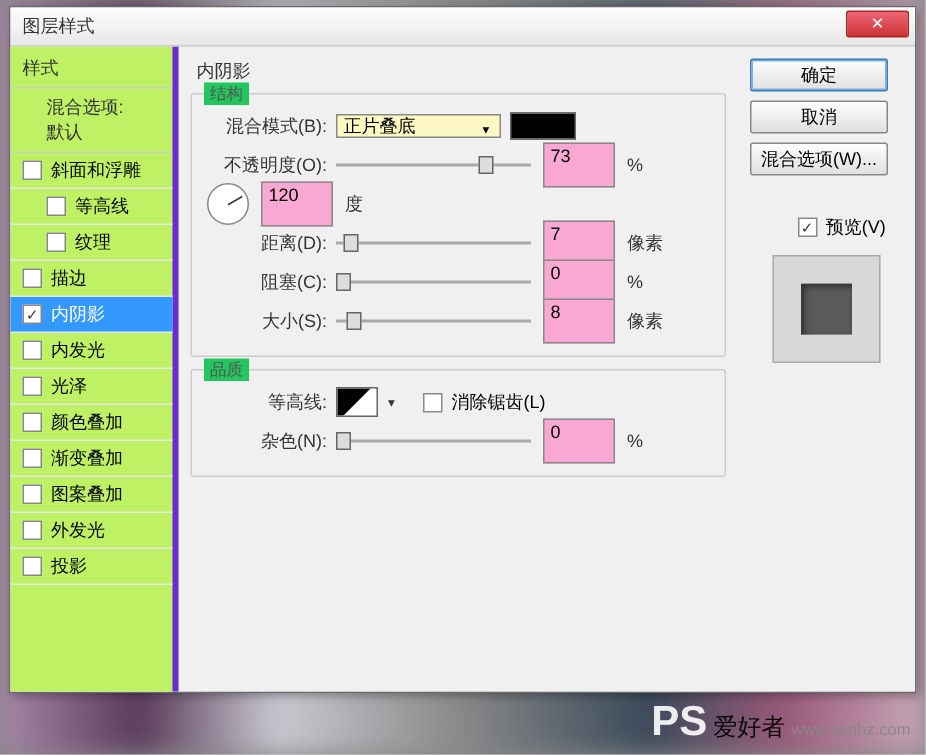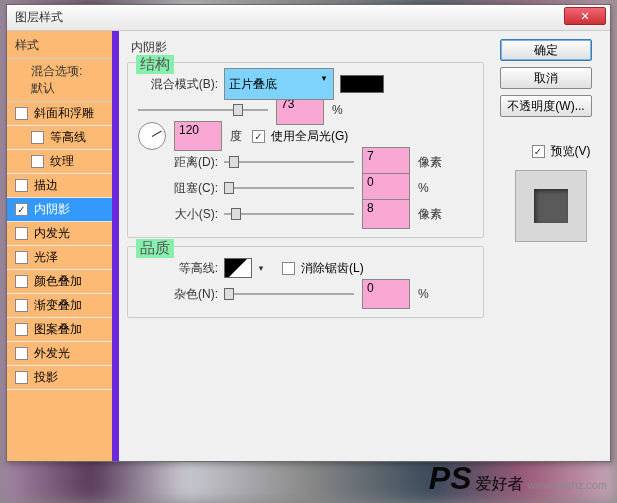--- a/index.html
+++ b/index.html
@@ -3,56 +3,56 @@
 <meta charset="utf-8">
 <style>
 * { box-sizing: border-box; font-family: "Microsoft YaHei", SimSun, Arial, sans-serif; font-size: 12px; }
 body { margin: 0; background: #888; width: 617px; height: 503px; position: relative; }
 .bg-blur { position: absolute; inset: 0; background: linear-gradient(90deg, #a888a8 0%, #5a3a5a 15%, #c8c8d0 30%, #888 50%, #3a4a5a 70%, #9a5a7a 85%, #c8a8b8 100%); filter: blur(8px); }
 .dialog { position: absolute; left: 6px; top: 4px; width: 605px; background: #f0f0f0; border: 1px solid #6a6a6a; box-shadow: 2px 2px 6px rgba(0,0,0,0.3); }
 .titlebar { height: 26px; background: linear-gradient(#fdfdfd, #e8e8e8); border-bottom: 1px solid #ccc; display: flex; align-items: center; padding-left: 8px; position: relative; }
 .title-text { color: #333; }
 .close-btn { position: absolute; right: 4px; top: 2px; width: 42px; height: 18px; background: linear-gradient(#e67, #c33); color: #fff; text-align: center; line-height: 16px; border: 1px solid #a22; border-radius: 2px; font-size: 11px; }
 .body { display: flex; background: #f0f0f0; height: 430px; }
-.sidebar { width: 112px; border-right: 7px solid #6d28d9; padding: 2px 0; background: #fdba74; }
+.sidebar { width: 112px; border-right: 4px solid #6d28d9; padding: 2px 0; background: #bef264; }
 .side-header { padding: 4px 8px; border-bottom: 1px solid #ccc; font-weight: normal; color: #333; }
 .side-subheader { padding: 4px 24px; border-bottom: 1px solid #ccc; color: #333; }
 .side-item { display: flex; align-items: center; padding: 3px 6px 3px 8px; border-bottom: 1px solid #e8e8e8; }
 .side-item.indent { padding-left: 24px; }
 .side-item.selected { background: #3399ff; color: #fff; }
 .chk { width: 13px; height: 13px; border: 1px solid #888; background: #fff; margin-right: 6px; display: inline-flex; align-items: center; justify-content: center; font-size: 10px; color: #333; }
 .chk.on::after { content: "✓"; }
 .main { flex: 1; padding: 6px 8px; position: relative; }
 .main-title { padding: 2px 4px 6px; color: #333; }
 .fieldset { border: 1px solid #ccc; border-radius: 2px; padding: 8px 10px 10px; margin-bottom: 8px; position: relative; }
-.legend { position: absolute; top: -8px; left: 8px; background: #86efac; padding: 0 4px; font-size: 15px; color: #555; }
+.legend { position: absolute; top: -8px; left: 8px; background: #22c55e; padding: 0 4px; font-size: 11px; color: #555; }
 .row { display: flex; align-items: center; height: 26px; }
 .lbl { width: 86px; text-align: right; padding-right: 6px; color: #333; }
-.combo { width: 110px; height: 32px; border: 1px solid #888; background: #7dd3fc; display: flex; align-items: center; padding: 0 4px; position: relative; }
+.combo { width: 110px; height: 16px; border: 1px solid #888; background: #fef9c3; display: flex; align-items: center; padding: 0 4px; position: relative; }
 .combo-arrow { position: absolute; right: 2px; top: 2px; width: 14px; height: 14px; text-align: center; line-height: 14px; font-size: 9px; }
 .swatch { width: 44px; height: 18px; background: #000; border: 1px solid #666; margin-left: 6px; }
 .slider { width: 130px; height: 14px; position: relative; margin-right: 8px; }
 .slider-track { position: absolute; left: 0; right: 0; top: 6px; height: 2px; background: #aaa; }
 .slider-thumb { position: absolute; top: 1px; width: 10px; height: 12px; background: #ddd; border: 1px solid #666; }
 .num { width: 48px; height: 30px; border: 1px solid #888; background: #f9a8d4; text-align: left; padding: 0 4px; line-height: 16px; }
 .unit { margin-left: 8px; color: #333; }
 .angle-dial { width: 28px; height: 28px; border: 1px solid #888; border-radius: 50%; background: #fff; position: relative; margin-right: 8px; }
 .angle-hand { position: absolute; left: 50%; top: 50%; width: 11px; height: 1px; background: #333; transform-origin: left center; transform: rotate(-30deg); }
 .chk-inline { display: inline-flex; align-items: center; margin-left: 10px; }
 .grad-swatch { width: 28px; height: 20px; border: 1px solid #666; background: linear-gradient(135deg, #000 0%, #000 49%, #fff 51%, #fff 100%); position: relative; margin-right: 4px; }
 .tri { width: 10px; display: inline-flex; align-items: center; justify-content: center; font-size: 9px; color: #333; }
 .btn { height: 22px; padding: 0 14px; background: linear-gradient(#fdfdfd, #e0e0e0); border: 1px solid #888; border-radius: 2px; display: inline-flex; align-items: center; justify-content: center; margin-right: 8px; }
 .btns-row { display: flex; justify-content: center; margin-top: 6px; }
 .right { width: 118px; padding: 8px 8px; }
 .rbtn { width: 92px; height: 22px; background: linear-gradient(#fdfdfd, #e0e0e0); border: 1px solid #888; border-radius: 2px; display: flex; align-items: center; justify-content: center; margin-bottom: 6px; }
 .rbtn.primary { border: 1px solid #3a7abd; box-shadow: 0 0 0 1px #7ab0e0 inset; }
 .preview-box { width: 72px; height: 72px; background: #d8d8d8; border: 1px solid #aaa; display: flex; align-items: center; justify-content: center; margin: 6px auto 0; }
 .preview-inner { width: 34px; height: 34px; background: #5a5a5a; box-shadow: inset 2px 2px 4px rgba(0,0,0,0.5); }
 .watermark { position: absolute; right: 10px; bottom: 6px; display: flex; align-items: baseline; gap: 4px; opacity: 0.9; }
-.watermark .ps { font-size: 32px; font-weight: bold; font-style: italic; color: #000000; }
+.watermark .ps { font-size: 28px; font-weight: bold; color: #ffffff; }
 .watermark .txt { font-size: 16px; color: #000000; }
 .watermark .url { font-size: 11px; color: #888; }
 </style>
 </head>
 <body>
 
 <div class="bg-blur"></div>
 
 <div class="dialog">
   <div class="titlebar">
@@ -125,38 +125,35 @@
         <div class="row">
           <div class="lbl">混合模式(B):</div>
           <div class="combo">
             <span>正片叠底</span>
             <span class="combo-arrow">▾</span>
           </div>
           <div class="swatch"></div>
         </div>
 
         <div class="row">
+          <div class="lbl">不透明度(O):</div>
           <div class="slider">
             <div class="slider-track"></div>
             <div class="slider-thumb" style="left:73%"></div>
           </div>
           <div class="num">73</div>
           <div class="unit">%</div>
         </div>
 
         <div class="row">
           <div class="angle-dial">
             <div class="angle-hand"></div>
           </div>
           <div class="num">120</div>
           <div class="unit">度</div>
-          <div class="chk-inline">
-            <span class="chk on"></span>
-            <span>使用全局光(G)</span>
-          </div>
         </div>
 
         <div class="row">
           <div class="lbl">距离(D):</div>
           <div class="slider">
             <div class="slider-track"></div>
             <div class="slider-thumb" style="left:4%"></div>
           </div>
           <div class="num">7</div>
           <div class="unit">像素</div>
@@ -205,21 +202,21 @@
           <div class="num">0</div>
           <div class="unit">%</div>
         </div>
       </div>
 
     </div>
 
     <div class="right">
       <div class="rbtn primary">确定</div>
       <div class="rbtn">取消</div>
-      <div class="rbtn">不透明度(W)...</div>
+      <div class="rbtn">混合选项(W)...</div>
       <div class="chk-inline" style="justify-content:center;width:100%;margin:20px 0 4px 10px">
         <span class="chk on"></span>
         <span>预览(V)</span>
       </div>
       <div class="preview-box">
         <div class="preview-inner"></div>
       </div>
     </div>
 
   </div>

